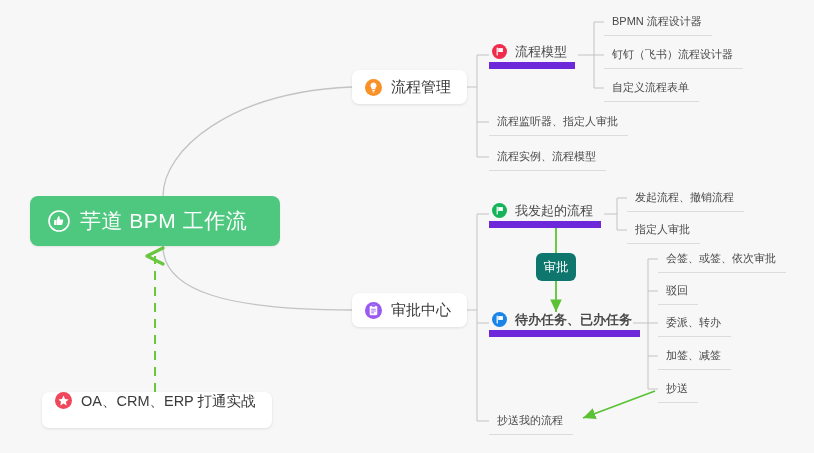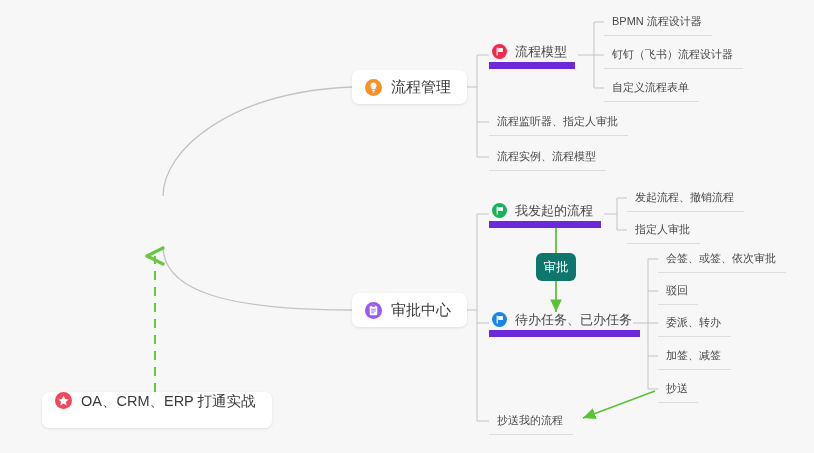--- a/index.html
+++ b/index.html
@@ -198,20 +198,30 @@
     <path d="M648,389 L658,389" fill="none" stroke="#c3c3c3" stroke-width="1"></path>
 
     <path d="M556,222 L556,253" fill="none" stroke="#5bc236" stroke-width="1.8"></path>
     <path d="M556,281 L556,312" fill="none" stroke="#5bc236" stroke-width="1.8" marker-end="url(#arrowGreen)"></path>
 
     <path d="M655,391 L583,418" fill="none" stroke="#5bc236" stroke-width="1.8" marker-end="url(#arrowGreen)"></path>
 
     <path d="M155,392 L155,256" fill="none" stroke="#6ac63f" stroke-width="2" stroke-dasharray="9 7" marker-end="url(#arrowGreenUp)"></path>
   </svg>
 
+  <div class="root-node">
+    <span class="icon">
+      <svg width="22" height="22" viewBox="0 0 22 22" xmlns="http://www.w3.org/2000/svg">
+        <circle cx="11" cy="11" r="10" fill="none" stroke="#ffffff" stroke-width="1.6"></circle>
+        <path d="M8.4 10.2 L10.3 6.6 C10.6 6.0 11.6 6.1 11.7 6.9 L11.7 9.4 L14.3 9.4 C15.0 9.4 15.4 10.0 15.2 10.6 L14.3 14.3 C14.2 14.8 13.8 15.1 13.3 15.1 L8.4 15.1 Z" fill="#ffffff"></path>
+        <rect x="6.1" y="10.1" width="2.0" height="5.0" rx="0.5" fill="#ffffff"></rect>
+      </svg>
+    </span>
+    <span class="root-label">芋道 BPM 工作流</span>
+  </div>
 
   <div class="branch-node" style="left:352px; top:70px;">
     <span class="icon">
       <svg width="17" height="17" viewBox="0 0 17 17" xmlns="http://www.w3.org/2000/svg">
         <circle cx="8.5" cy="8.5" r="8.5" fill="#f79128"></circle>
         <path d="M8.5 3.4 a3.1 3.1 0 0 1 1.9 5.5 v1.4 h-3.8 v-1.4 a3.1 3.1 0 0 1 1.9 -5.5 z" fill="#ffffff"></path>
         <rect x="7.1" y="11.0" width="2.8" height="1.0" rx="0.5" fill="#ffffff"></rect>
         <rect x="7.4" y="12.5" width="2.2" height="0.9" rx="0.45" fill="#ffffff"></rect>
       </svg>
     </span>
@@ -258,21 +268,21 @@
         <rect x="4.6" y="3.6" width="1.2" height="8.0" rx="0.5" fill="#ffffff"></rect>
         <path d="M6.2 4.1 H10.9 V8.0 H6.2 Z" fill="#ffffff"></path>
       </svg>
     </span>
     <span class="t">我发起的流程</span>
   </div>
 
   <div class="leaf" style="left:627px; top:184px;">发起流程、撤销流程</div>
   <div class="leaf" style="left:627px; top:216px;">指定人审批</div>
 
-  <div class="node2" style="left:489px; top:309px;">
+  <div class="node2" style="left:489px; top:309px;font-weight:bold;">
     <span class="icon">
       <svg width="15" height="15" viewBox="0 0 15 15" xmlns="http://www.w3.org/2000/svg">
         <circle cx="7.5" cy="7.5" r="7.5" fill="#1a84e8"></circle>
         <rect x="4.6" y="3.6" width="1.2" height="8.0" rx="0.5" fill="#ffffff"></rect>
         <path d="M6.2 4.1 H10.9 V8.0 H6.2 Z" fill="#ffffff"></path>
       </svg>
     </span>
     <span class="t">待办任务、已办任务</span>
   </div>
 

